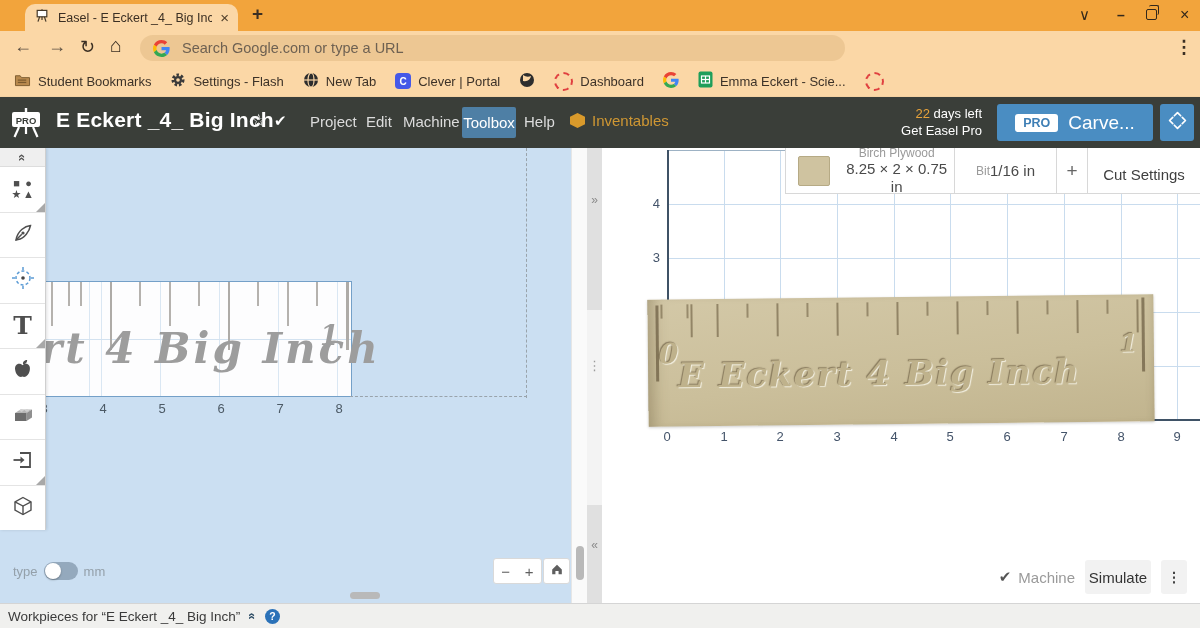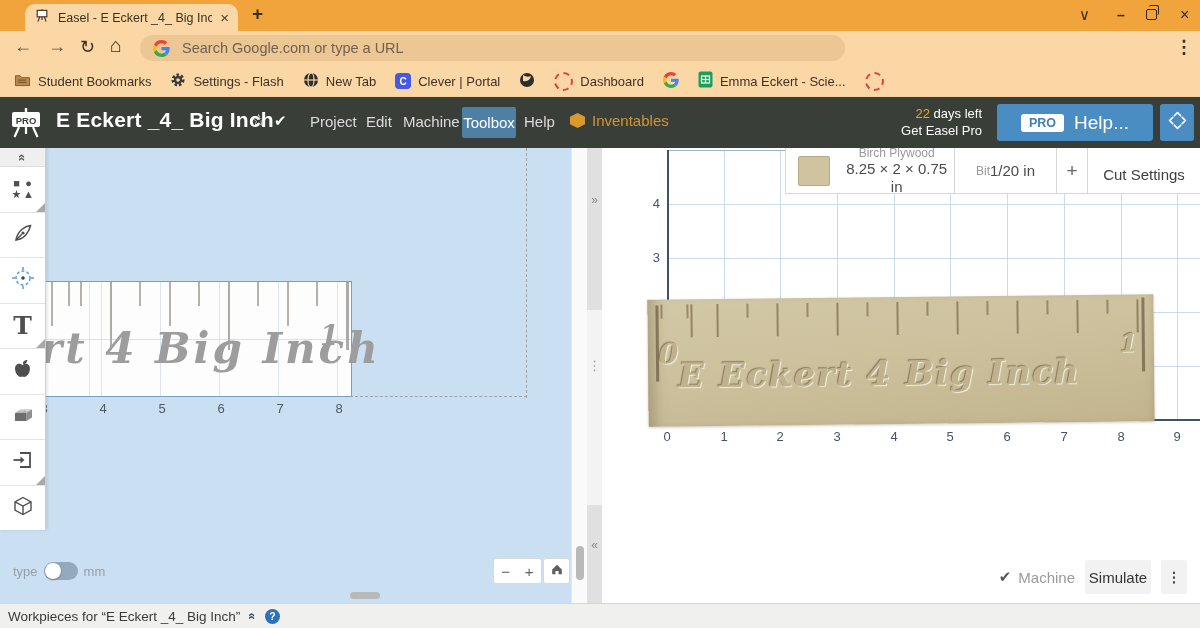--- a/index.html
+++ b/index.html
@@ -315,21 +315,21 @@
     <div class="inv">
       <span class="hex"></span>
       <span>Inventables</span>
     </div>
     <div class="trial">
       <div><b>22</b><span> days left</span></div>
       <div>Get Easel Pro</div>
     </div>
     <div class="carve-btn">
       <span class="carve-badge">PRO</span>
-      <span class="carve-label">Help...</span>
+      <span class="carve-label">Carve...</span>
     </div>
     <div class="pan-btn">
       <span>
         <svg width="19" height="19" viewBox="0 0 18 18" fill="none" stroke="#fff" stroke-width="1.6" stroke-linecap="round" stroke-linejoin="round">
           <path d="M6 4.5 L9 1.5 L12 4.5"></path>
             <path d="M6 13.5 L9 16.5 L12 13.5"></path>
             <path d="M4.5 6 L1.5 9 L4.5 12"></path>
             <path d="M13.5 6 L16.5 9 L13.5 12"></path>
         </svg>
       </span>
@@ -483,21 +483,21 @@
       <div class="mat-hdr">
         <div class="mh-cell" style="width:168px;">
           <span class="swatch"></span>
           <span style="text-align:center;">
             <div class="mh-label">Birch Plywood</div>
             <div class="mh-value">8.25 × 2 × 0.75 in</div>
           </span>
         </div>
         <div class="mh-cell" style="width:101px;flex-direction:row;">
           <div class="mh-label">Bit</div>
-          <div class="mh-value">1/20 in</div>
+          <div class="mh-value">1/16 in</div>
         </div>
         <div class="mh-cell" style="width:30px;font-size:19px;color:#666;">
             <span>+</span>
           </div>
         <div class="mh-cell" style="flex:1;font-size:15px;color:#3f3f3f;">
             <span>Cut Settings</span>
           </div>
       </div>
 
       <div class="sim-row">

